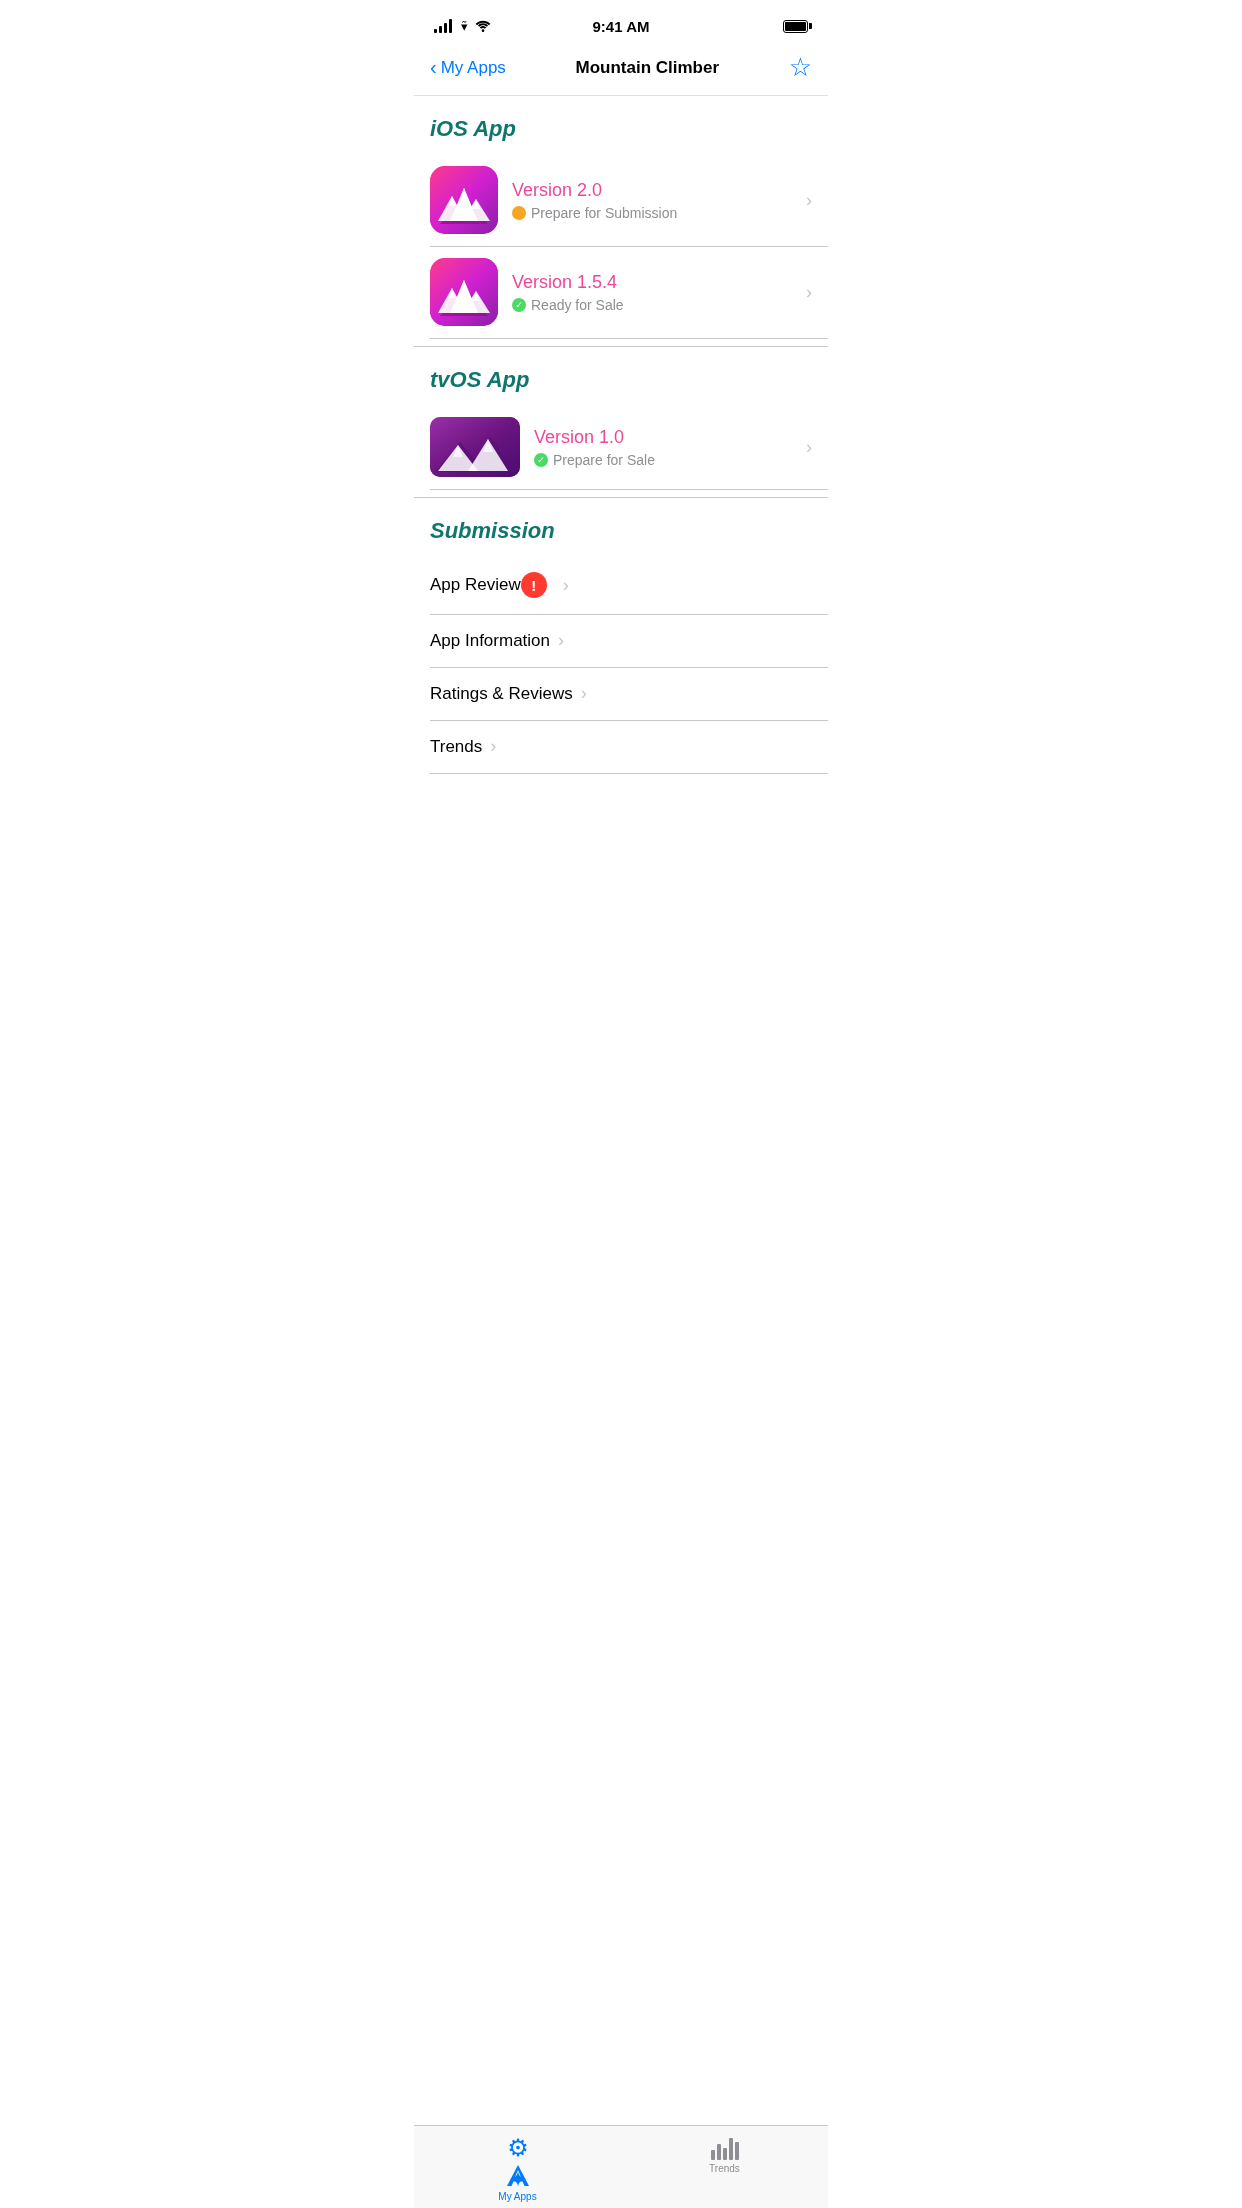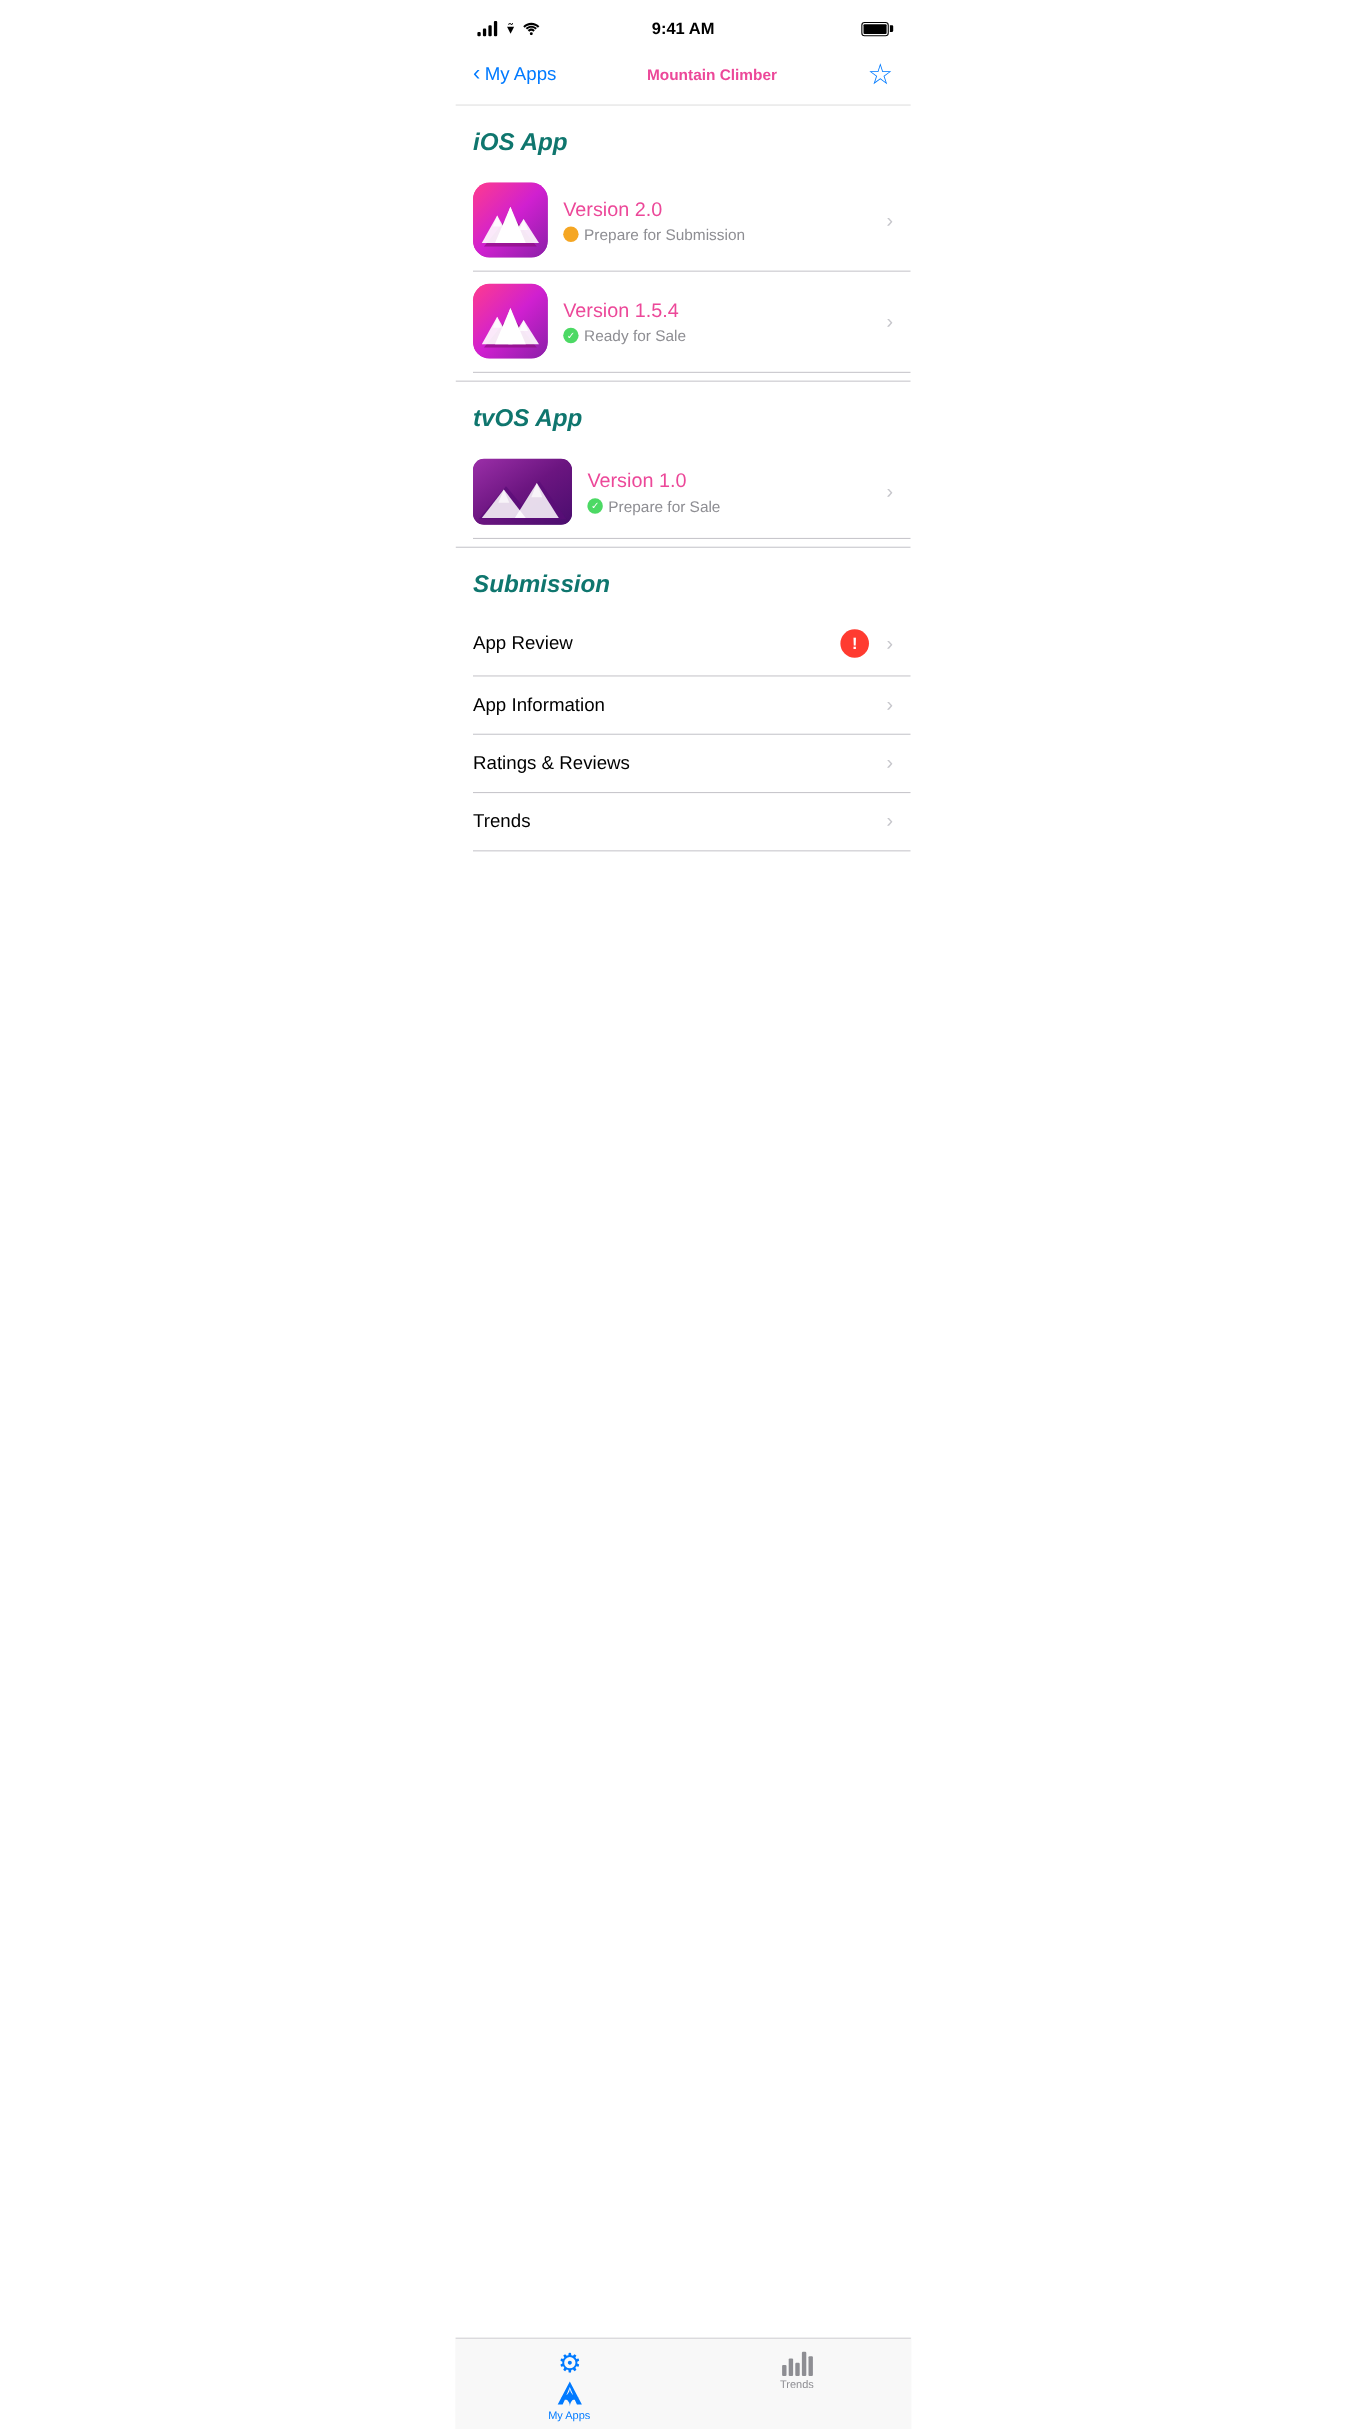--- a/index.html
+++ b/index.html
@@ -105,23 +105,23 @@
       gap: 4px;
     }
 
     .nav-back-chevron {
       font-size: 20px;
       line-height: 1;
       margin-top: -2px;
     }
 
     .nav-title {
-      font-size: 14px;
+      font-size: 17px;
       font-weight: 600;
-      color: #ec4899;
+      color: #000000;
     }
 
     .nav-star {
       color: #007aff;
       font-size: 26px;
       cursor: pointer;
     }
 
     
     .content {
@@ -235,21 +235,20 @@
     .section-divider {
       height: 1px;
       background: #c8c7cc;
       margin: 8px 0 0 0;
     }
 
     
     .info-row {
       display: flex;
       align-items: center;
-      justify-content: space-between;
       padding: 16px 16px;
       position: relative;
       cursor: pointer;
     }
 
     .info-row::after {
       content: '';
       position: absolute;
       bottom: 0;
       left: 16px;

